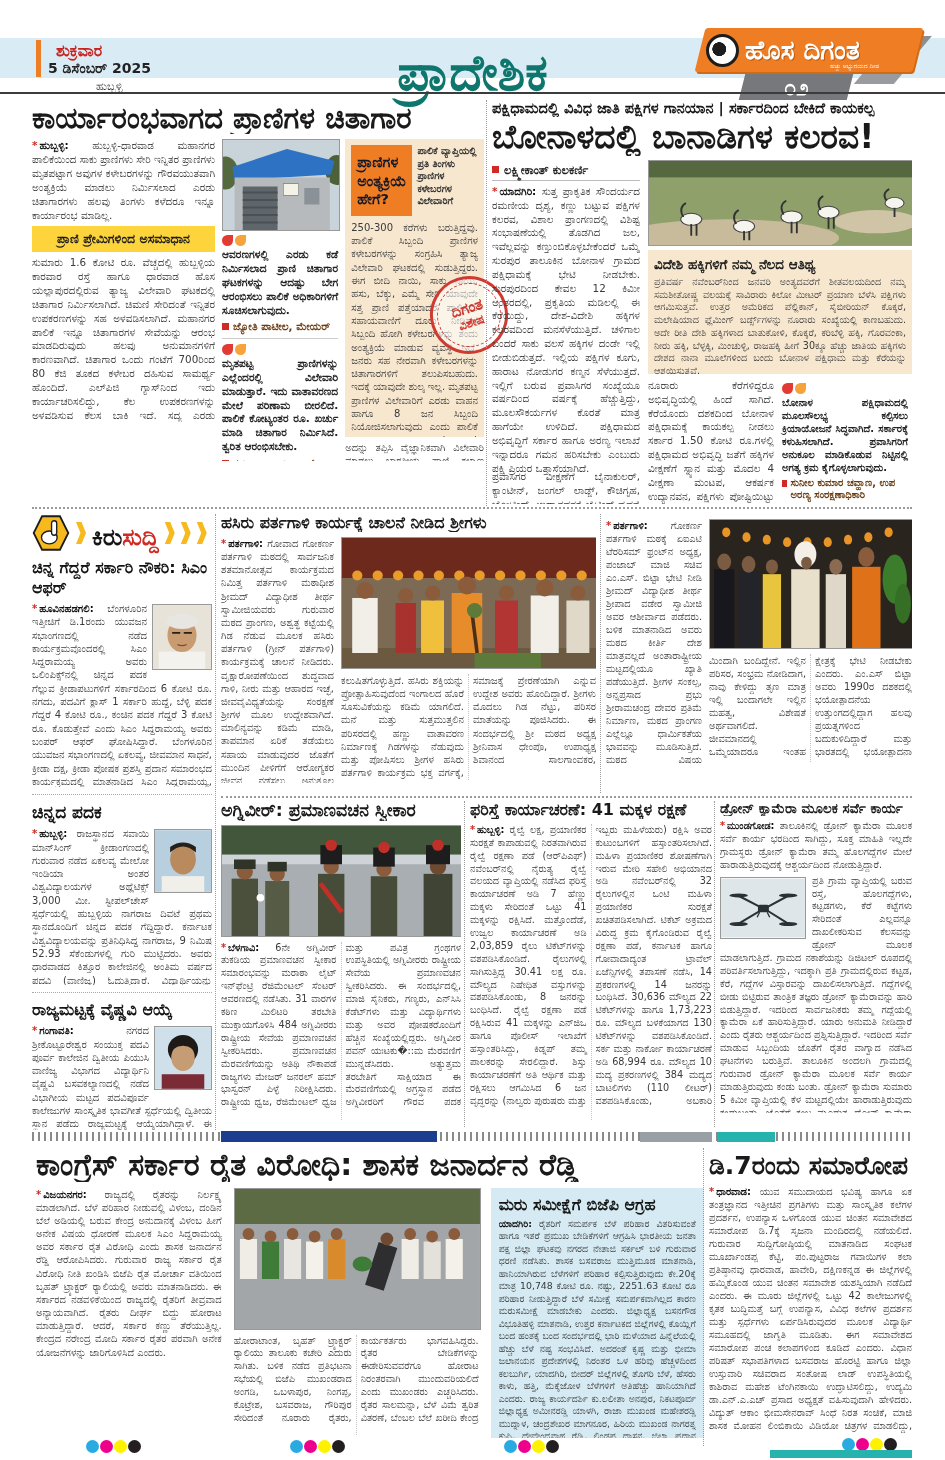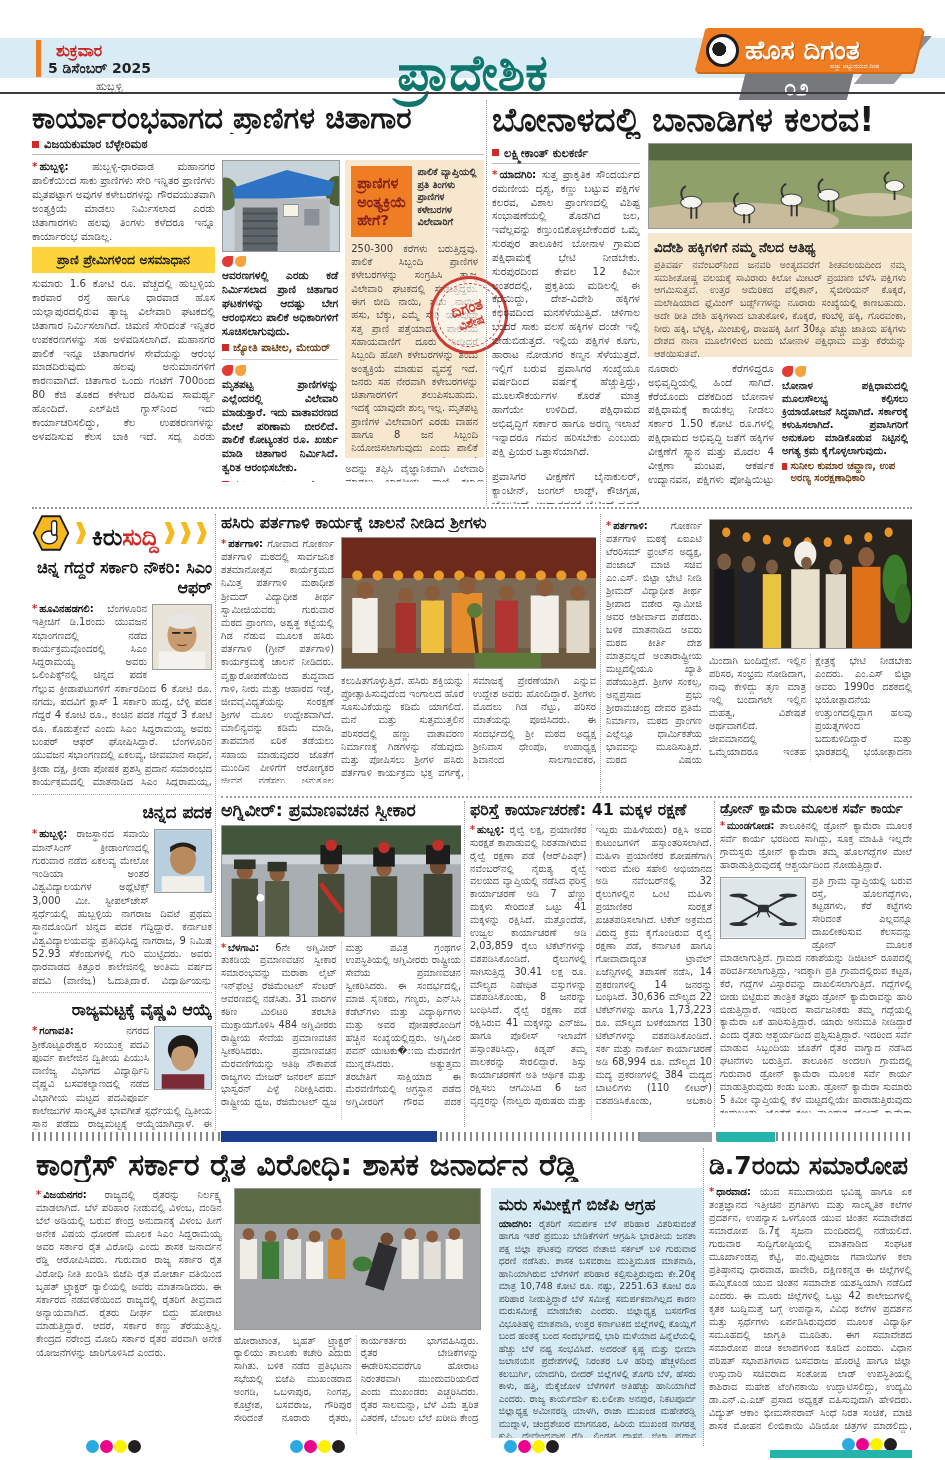--- a/index.html
+++ b/index.html
@@ -40,30 +40,30 @@
   .ph{display:block;width:100%;border:1px solid #999;background:#ddd;}
   .vline{position:absolute;border-left:1px dotted #9a9a9a;width:0;}
   .hdots{position:absolute;border-top:2px dotted #9a9a9a;height:0;}
   .qicon{display:flex;gap:2px;margin:4px 0 2px 0;}
   .qd{width:11px;height:11px;border-radius:50% 0 50% 50%;display:inline-block;}
   .qd.r{background:#e23b33;} .qd.o{background:#f6a33b;}
   .qtext{font-size:10.6px;font-weight:bold;color:#222;text-align:justify;line-height:1.3;}
   .qname{display:flex;gap:4px;align-items:flex-start;font-size:10.6px;font-weight:bold;color:#6b3c12;margin-top:3px;}
   .ybox{background:#fdd43b;padding:5px 6px;font-weight:bold;font-size:12.5px;color:#1c1c1c;text-align:center;margin:4px 0;}
   .beige{background:#f7e7cf;padding:6px;}
-  .obox{background:#ef7d23;color:#7f1d1d;font-weight:bold;font-size:14.5px;padding:8px 6px;line-height:1.25;}
+  .obox{background:#ef7d23;color:#0f172a;font-weight:bold;font-size:14.5px;padding:8px 6px;line-height:1.25;}
   .stamp{position:absolute;width:72px;height:72px;border:3px solid #cf3b33;border-radius:50%;
         color:#cf3b33;display:flex;flex-direction:column;align-items:center;justify-content:center;
         transform:rotate(-18deg);background:rgba(255,255,255,.55);}
   .stamp::before{content:"";position:absolute;inset:4px;border:1.5px dashed #cf3b33;border-radius:50%;}
   .stamp span{font-weight:bold;line-height:1.05;}
   
   .kiru-head{display:flex;align-items:center;gap:6px;}
   .chv{width:10px;height:22px;background:#f6ba1e;clip-path:polygon(0 0,55% 0,100% 50%,55% 100%,0 100%,45% 50%);}
-  .sb-hl{font-size:15px;font-weight:bold;text-align:right;color:#151515;line-height:1.25;margin:6px 0 4px 0;}
+  .sb-hl{font-size:15px;font-weight:bold;text-align:left;color:#151515;line-height:1.25;margin:6px 0 4px 0;}
   .sb-sep{border-top:1px dotted #aaa;margin:7px 0;}
   .pfloat{float:right;margin:2px 0 2px 5px;border:1px solid #999;}
   
   .ticks{position:absolute;height:9px;background:repeating-linear-gradient(90deg,#8a8a8a 0 2px,transparent 2px 6px);}
   .bluebar{position:absolute;background:#1c3e8e;}
   .graybar{position:absolute;background:#98a0a6;}
   .tealbar{position:absolute;background:#27b3ad;}
   .cmyk{position:absolute;display:flex;gap:1px;}
   .cmyk i{width:13px;height:13px;border-radius:50%;display:block;}
   .lightblue{background:#d5eaf2;padding:7px 8px;}
@@ -90,24 +90,20 @@
     <div class="mast-tag">ಹಚ್ಚು ಅಭ್ಯುದಯದ ದೀಪ</div>
     <div class="gray-band">
       <span class="pagenum">೦೨</span>
     </div>
     <div class="gray-deco"></div>
     <div class="hdr-rule"></div>
   </div>
 
   <div class="abs" style="left:32px;top:100px;width:452px;height:406px;">
     <div class="hl" style="font-size:29px;margin-top:2px;">ಕಾರ್ಯಾರಂಭವಾಗದ ಪ್ರಾಣಿಗಳ ಚಿತಾಗಾರ</div>
-    <div class="byline">
-      <span class="redsq"></span>
-      <span>ವಿಜಯಕುಮಾರ ಬೆಳ್ಳೇರಿಮಠ</span>
-    </div>
     <div style="display:flex;gap:7px;margin-top:5px;height:322px;overflow:hidden;">
       <div style="width:186px;">
         <p class="body" style="margin:0;"><span class="star">*</span><b>ಹುಬ್ಬಳ್ಳಿ:</b> <span>ಹುಬ್ಬಳ್ಳಿ-ಧಾರವಾಡ ಮಹಾನಗರ ಪಾಲಿಕೆಯಿಂದ ಸಾಕು ಪ್ರಾಣಿಗಳು ಸೇರಿ ಇನ್ನಿತರ ಪ್ರಾಣಿಗಳು ಮೃತಪಟ್ಟಾಗ ಅವುಗಳ ಕಳೇಬರಗಳನ್ನು ಗೌರವಯುತವಾಗಿ ಅಂತ್ಯಕ್ರಿಯೆ ಮಾಡಲು ನಿರ್ಮಿಸಲಾದ ಎರಡು ಚಿತಾಗಾರಗಳು ಹಲವು ತಿಂಗಳು ಕಳೆದರೂ ಇನ್ನೂ ಕಾರ್ಯಾರಂಭ ಮಾಡಿಲ್ಲ.</span></p>
         <div class="ybox">ಪ್ರಾಣಿ ಪ್ರೇಮಿಗಳಿಂದ ಅಸಮಾಧಾನ</div>
         <p class="body" style="margin:0;height:166px;">ಸುಮಾರು 1.6 ಕೋಟಿ ರೂ. ವೆಚ್ಚದಲ್ಲಿ ಹುಬ್ಬಳ್ಳಿಯ ಕಾರವಾರ ರಸ್ತೆ ಹಾಗೂ ಧಾರವಾಡ ಹೊಸ ಯಲ್ಲಾಪುರದಲ್ಲಿರುವ ತ್ಯಾಜ್ಯ ವಿಲೇವಾರಿ ಘಟಕದಲ್ಲಿ ಚಿತಾಗಾರ ನಿರ್ಮಿಸಲಾಗಿದೆ. ಚಿಮಣಿ ಸೇರಿದಂತೆ ಇನ್ನಿತರ ಉಪಕರಣಗಳನ್ನು ಸಹ ಅಳವಡಿಸಲಾಗಿದೆ. ಮಹಾನಗರ ಪಾಲಿಕೆ ಇನ್ನೂ ಚಿತಾಗಾರಗಳ ಸೇವೆಯನ್ನು ಆರಂಭ ಮಾಡದಿರುವುದು ಹಲವು ಅನುಮಾನಗಳಿಗೆ ಕಾರಣವಾಗಿದೆ. ಚಿತಾಗಾರ ಒಂದು ಗಂಟೆಗೆ 700ರಿಂದ 80 ಕೆಜಿ ತೂಕದ ಕಳೇಬರ ದಹಿಸುವ ಸಾಮರ್ಥ್ಯ ಹೊಂದಿದೆ. ಎಲ್‌ಪಿಜಿ ಗ್ಯಾಸ್‌ನಿಂದ ಇದು ಕಾರ್ಯಾಚರಿಸಲಿದ್ದು, ಕೆಲ ಉಪಕರಣಗಳನ್ನು ಅಳವಡಿಸುವ ಕೆಲಸ ಬಾಕಿ ಇದೆ. ಸದ್ಯ ಎರಡು ಘಟಕಗಳಿಗೆ ಬೀಗ ಹಾಕಲಾಗಿದ್ದು, ಉಪಕರಣಗಳು ಧೂಳು ಹಿಡಿಯುತ್ತಿವೆ. ಪ್ರತಿ ದಿನ ಹಾಗೇ ಬಿಟ್ಟರೆ ಹಾಳಾಗುವ ಭೀತಿ ಇದೆ.</p>
       </div>
       <div style="width:118px;">
         <svg class="ph" viewBox="0 0 100 60" preserveAspectRatio="none" style="height:90px;">
           <rect x="0" y="0" width="100" height="60" fill="#c8d4da"></rect>
           <circle cx="2" cy="22" r="11" fill="#55693f"></circle>
@@ -157,20 +153,21 @@
     </div>
     <div class="stamp" style="left:398px;top:176px;">
       <span style="font-size:15px;">ದಿಗಂತ</span>
       <span style="font-size:12px;">ವಿಶೇಷ</span>
     </div>
   </div>
 
   <div class="vline" style="left:486px;top:100px;height:406px;"></div>
 
   <div class="abs" style="left:492px;top:100px;width:420px;height:406px;">
+    <div class="kick" style="font-size:14.5px;">ಪಕ್ಷಿಧಾಮದಲ್ಲಿ ವಿವಿಧ ಜಾತಿ ಪಕ್ಷಿಗಳ ಗಾನಯಾನ | ಸರ್ಕಾರದಿಂದ ಬೇಕಿದೆ ಕಾಯಕಲ್ಪ</div>
     <div class="hl" style="font-size:33px;margin-top:2px;">ಬೋನಾಳದಲ್ಲಿ ಬಾನಾಡಿಗಳ ಕಲರವ!</div>
     <div style="display:flex;gap:8px;margin-top:4px;height:344px;overflow:hidden;">
       <div style="width:148px;">
         <div class="byline">
           <span class="redsq"></span>
           <span>ಲಕ್ಷ್ಮೀಕಾಂತ್ ಕುಲಕರ್ಣಿ</span>
         </div>
         <p class="body" style="margin:4px 0 0 0;"><span class="star">*</span><b>ಯಾದಗಿರಿ:</b> <span>ಸುತ್ತ ಪ್ರಾಕೃತಿಕ ಸೌಂದರ್ಯದ ರಮಣೀಯ ದೃಶ್ಯ, ಕಣ್ಣು ಬಟ್ಟುವ ಪಕ್ಷಿಗಳ ಕಲರವ, ವಿಶಾಲ ಪ್ರಾಂಗಣದಲ್ಲಿ ವಿಶಿಷ್ಟ ಸಂಭಾಷಣೆಯಲ್ಲಿ ತೊಡಗಿದ ಜಲ, ಇವೆಲ್ಲವನ್ನು ಕಣ್ತುಂಬಿಕೊಳ್ಳಬೇಕೆಂದರೆ ಒಮ್ಮೆ ಸುರಪುರ ತಾಲೂಕಿನ ಬೋನಾಳ ಗ್ರಾಮದ ಪಕ್ಷಿಧಾಮಕ್ಕೆ ಭೇಟಿ ನೀಡಬೇಕು. ಸುರಪುರದಿಂದ ಕೇವಲ 12 ಕಿಮೀ ಅಂತರದಲ್ಲಿ, ಪ್ರಕೃತಿಯ ಮಡಿಲಲ್ಲಿ ಈ ಕೆರೆಯಿದ್ದು, ದೇಶ-ವಿದೇಶಿ ಹಕ್ಕಿಗಳ ಕಲರವದಿಂದ ಮನಸೆಳೆಯುತ್ತಿದೆ. ಚಳಿಗಾಲ ಬಂದರೆ ಸಾಕು ವಲಸೆ ಹಕ್ಕಿಗಳ ದಂಡೇ ಇಲ್ಲಿ ಬೀಡುಬಿಡುತ್ತದೆ. ಇಲ್ಲಿಯ ಪಕ್ಷಿಗಳ ಕೂಗು, ಹಾರಾಟ ನೋಡುಗರ ಕಣ್ಮನ ಸೆಳೆಯುತ್ತದೆ. ಇಲ್ಲಿಗೆ ಬರುವ ಪ್ರವಾಸಿಗರ ಸಂಖ್ಯೆಯೂ ವರ್ಷದಿಂದ ವರ್ಷಕ್ಕೆ ಹೆಚ್ಚುತ್ತಿದ್ದು, ಮೂಲಸೌಕರ್ಯಗಳ ಕೊರತೆ ಮಾತ್ರ ಹಾಗೆಯೇ ಉಳಿದಿದೆ. ಪಕ್ಷಿಧಾಮದ ಅಭಿವೃದ್ಧಿಗೆ ಸರ್ಕಾರ ಹಾಗೂ ಅರಣ್ಯ ಇಲಾಖೆ ಇನ್ನಾದರೂ ಗಮನ ಹರಿಸಬೇಕು ಎಂಬುದು ಪಕ್ಷಿ ಪ್ರಿಯರ ಒತ್ತಾಸೆಯಾಗಿದೆ.</span></p>
       </div>
       <div style="width:264px;">

